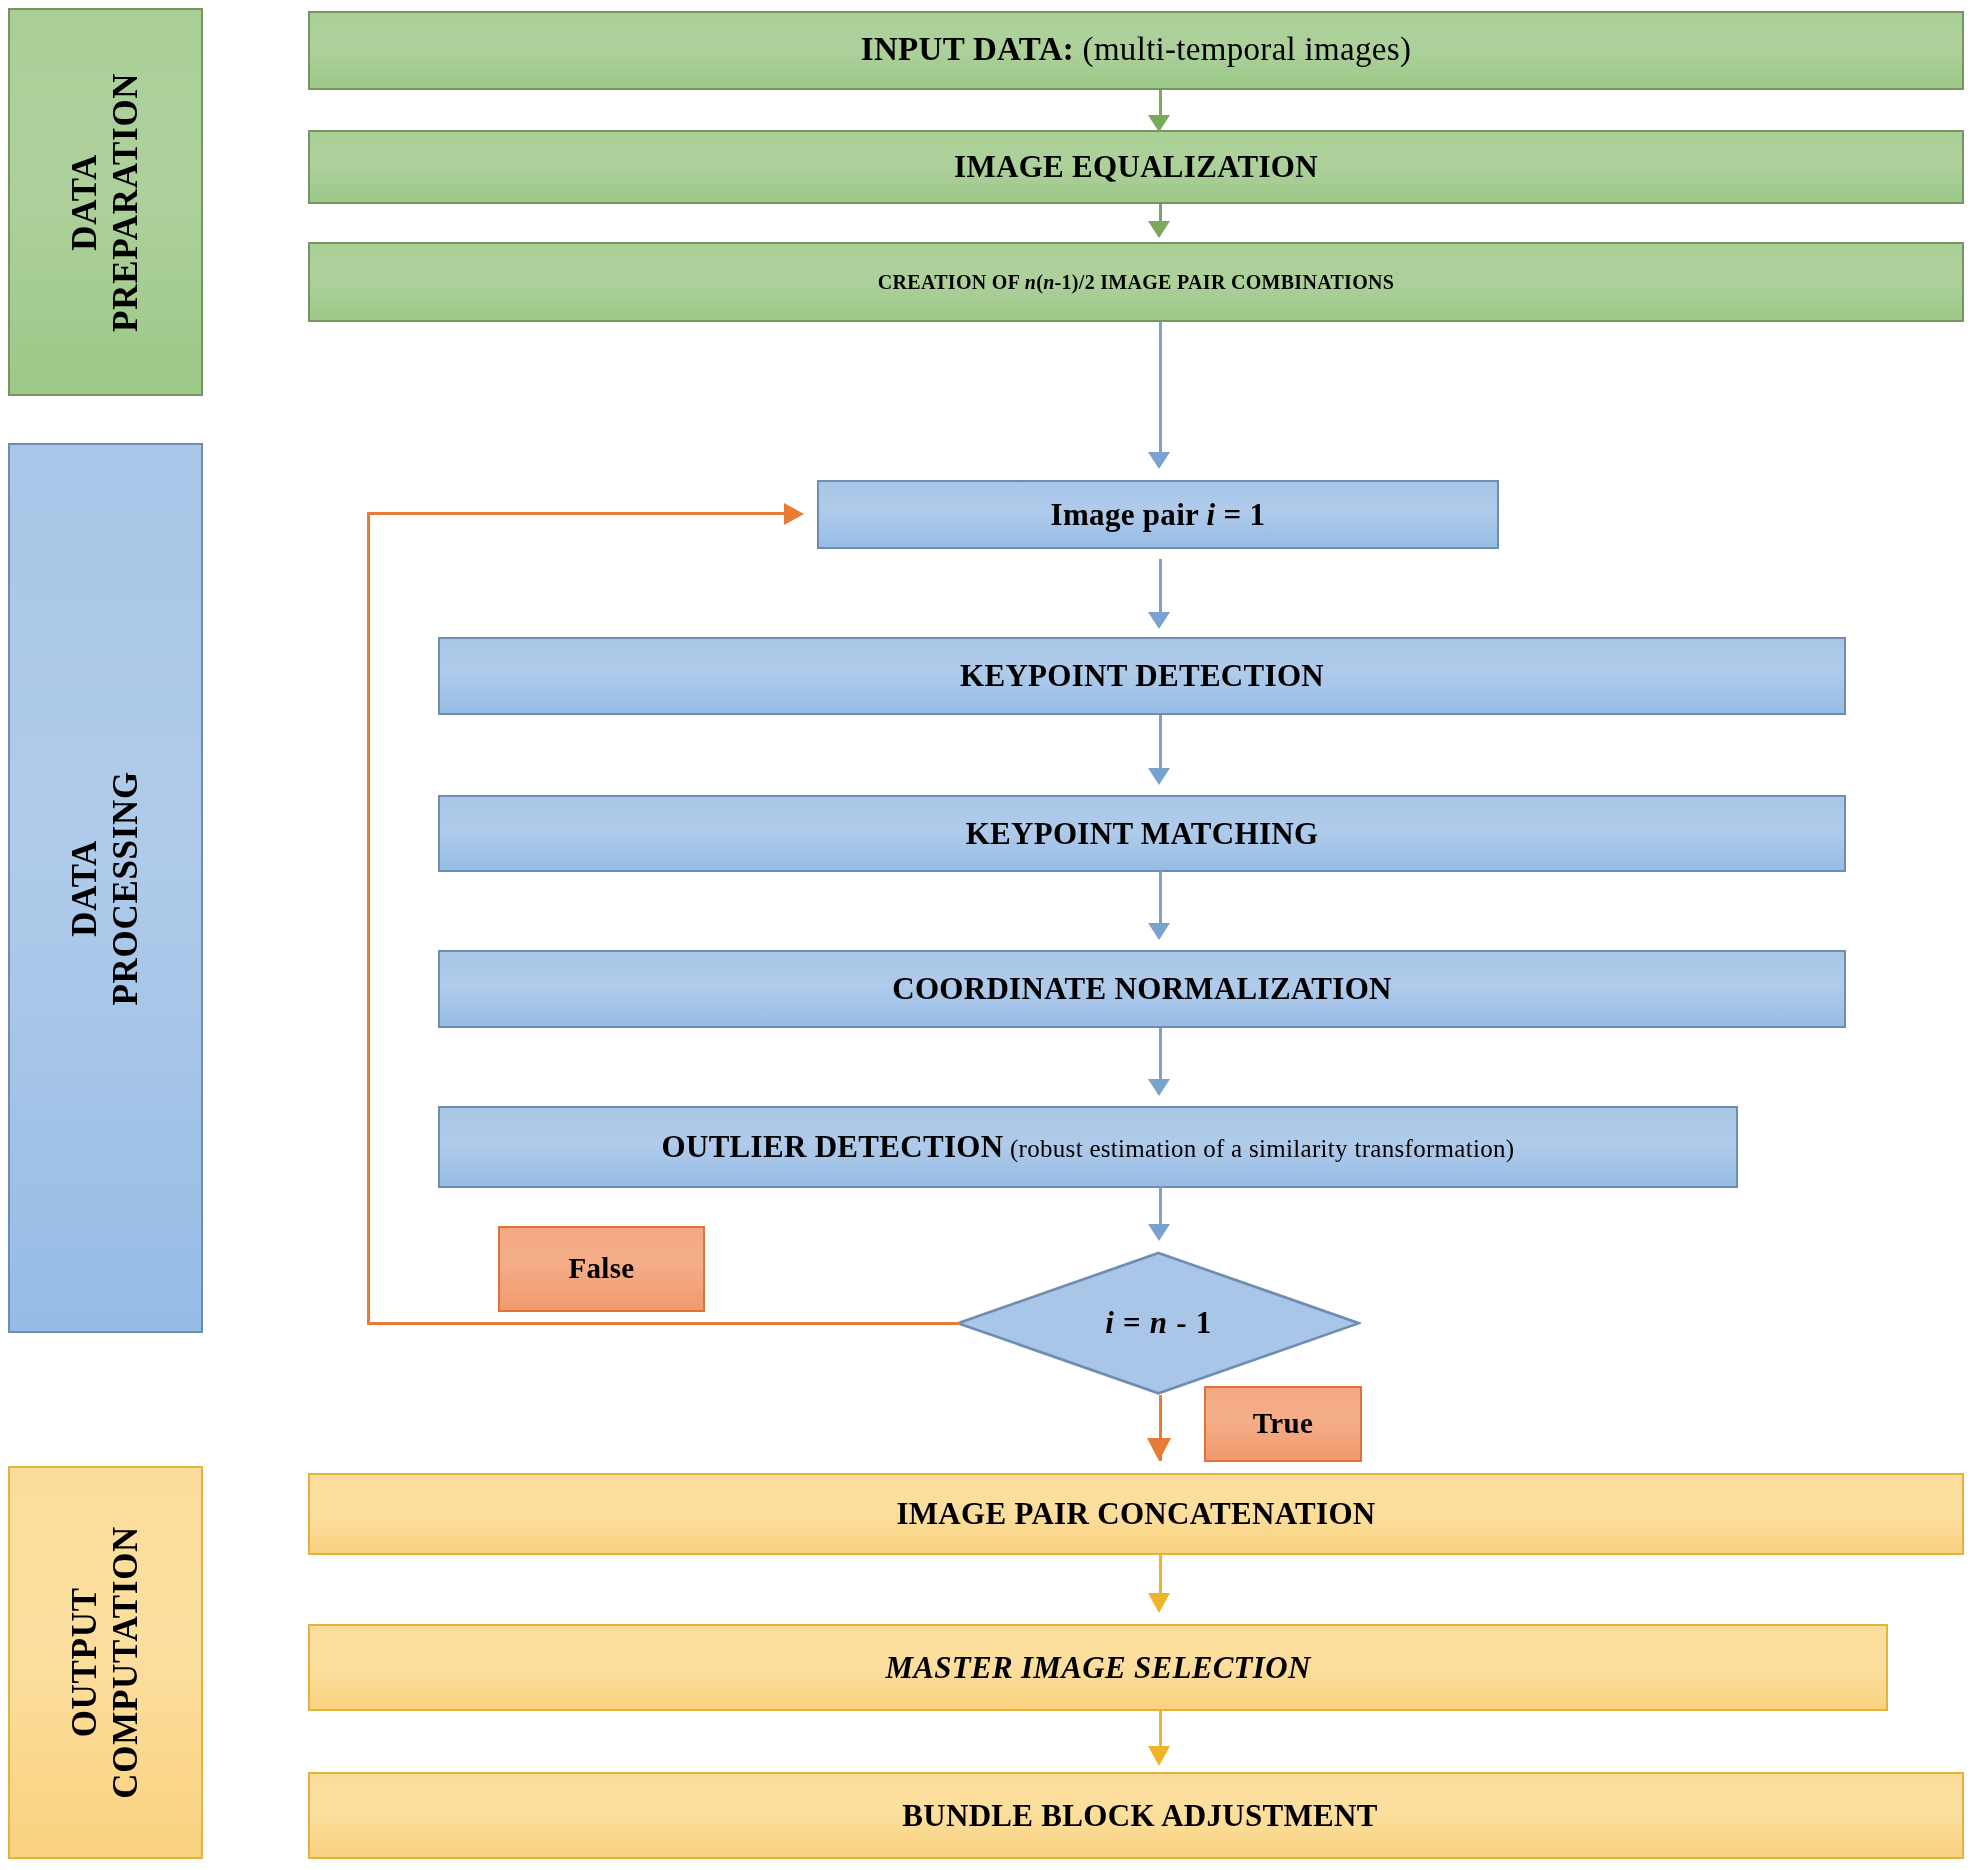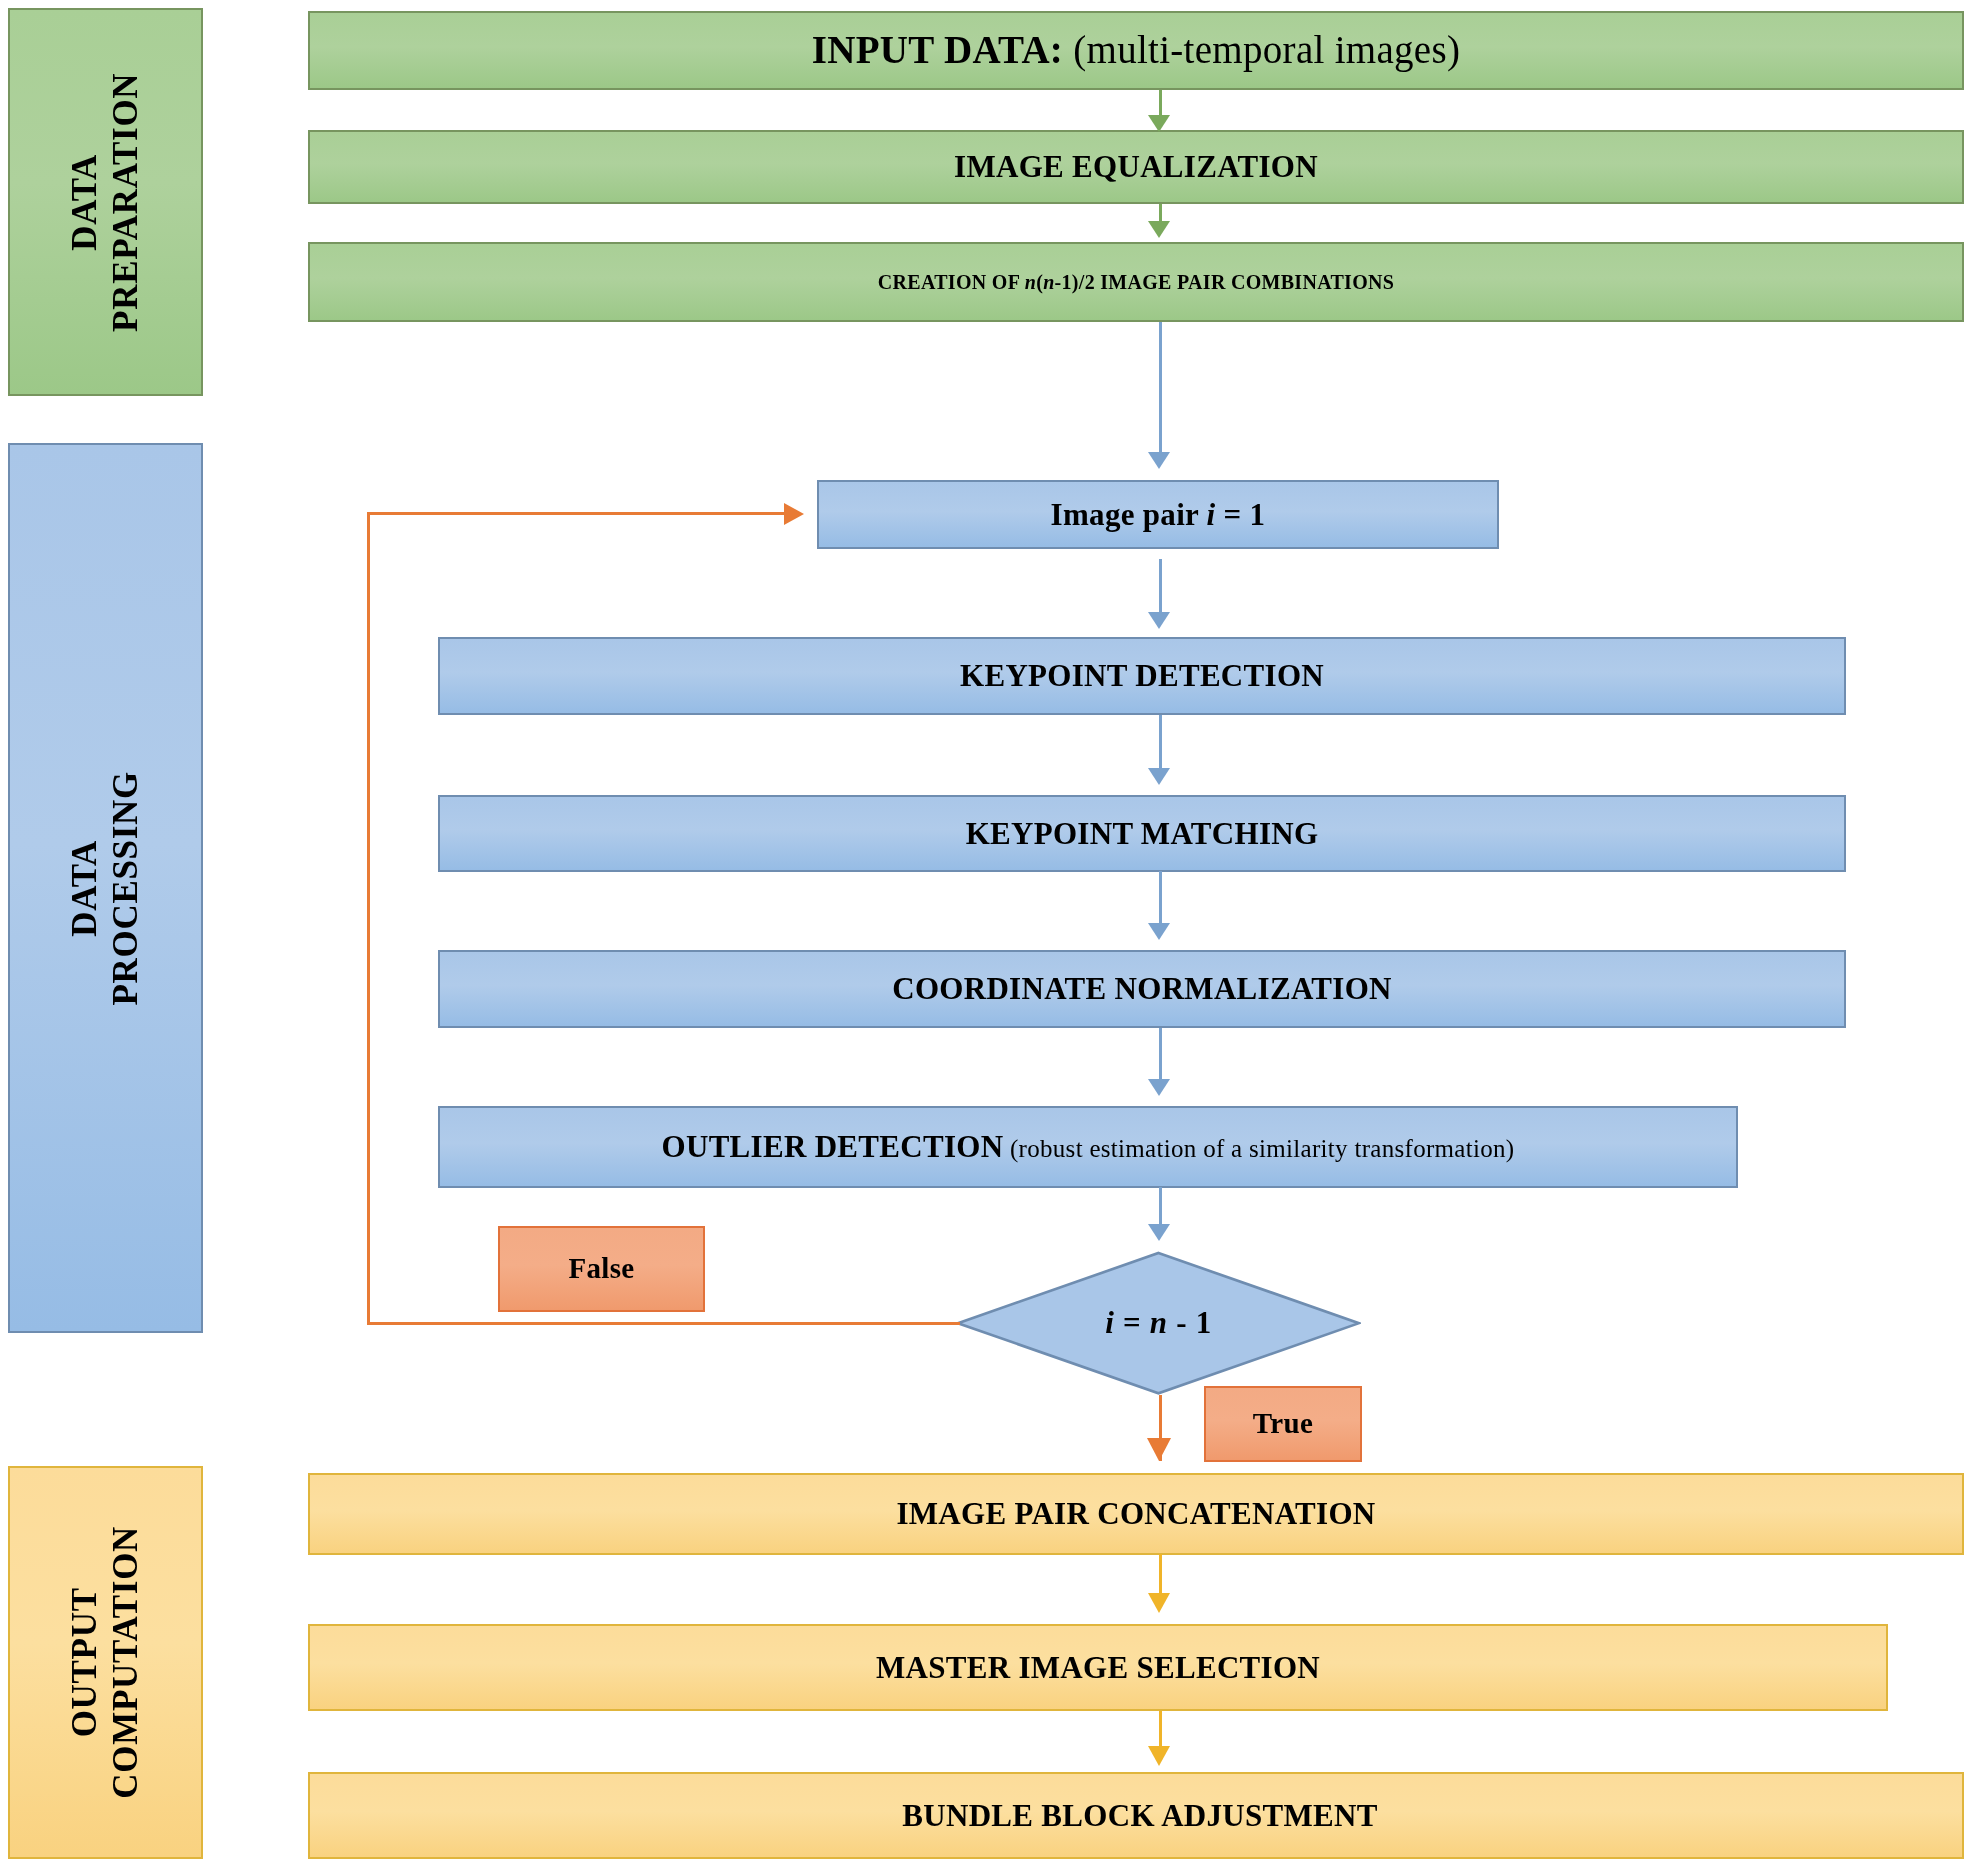--- a/index.html
+++ b/index.html
@@ -112,21 +112,21 @@
   <div class="phase blue" style="left:8px; top:443px; width:195px; height:890px;">
     <div class="vtext" style="font-size:35px;">DATA
 PROCESSING</div>
   </div>
 
   <div class="phase yellow" style="left:8px; top:1466px; width:195px; height:393px;">
     <div class="vtext" style="font-size:35px;">OUTPUT
 COMPUTATION</div>
   </div>
 
-  <div class="node green" style="left:308px; top:10.7px; width:1656px; height:79px; font-size:39px;">
+  <div class="node green" style="left:308px; top:10.7px; width:1656px; height:79px; font-size:33px;">
     <span>
       <span>INPUT DATA:</span><span class="reg"> (multi-temporal images)</span>
     </span>
   </div>
 
   <div class="node green" style="left:308px; top:130px; width:1656px; height:74px; font-size:31px;">
     <span>IMAGE EQUALIZATION</span>
   </div>
 
   <div class="node green" style="left:308px; top:242px; width:1656px; height:80px; font-size:20px;">
@@ -226,21 +226,21 @@
   </div>
 
   <div class="node orange" style="left:1204px; top:1386px; width:158px; height:76px; font-size:29px;">
     <span>True</span>
   </div>
 
   <div class="node yellow" style="left:308px; top:1473px; width:1656px; height:82px; font-size:31px;">
     <span>IMAGE PAIR CONCATENATION</span>
   </div>
 
-  <div class="node yellow" style="left:308px; top:1624px; width:1580px; height:87px; font-size:31px;">
+  <div class="node yellow" style="left:308px; top:1624px; width:1580px; height:87px; font-size:31px;font-style:italic;">
     <span>MASTER IMAGE SELECTION</span>
   </div>
 
   <div class="node yellow" style="left:308px; top:1772px; width:1656px; height:87px; font-size:31px;padding-left:8px;">
     <span>BUNDLE BLOCK ADJUSTMENT</span>
   </div>
 
   <div class="conn">
     <div class="vline" style="left:1159px; top:1554px; height:43px; background:#f0b429;"></div>
     <div class="arrowhead arrow-down" style="left:1148px; top:1593px; border-top:20px solid #f0b429;"></div>

